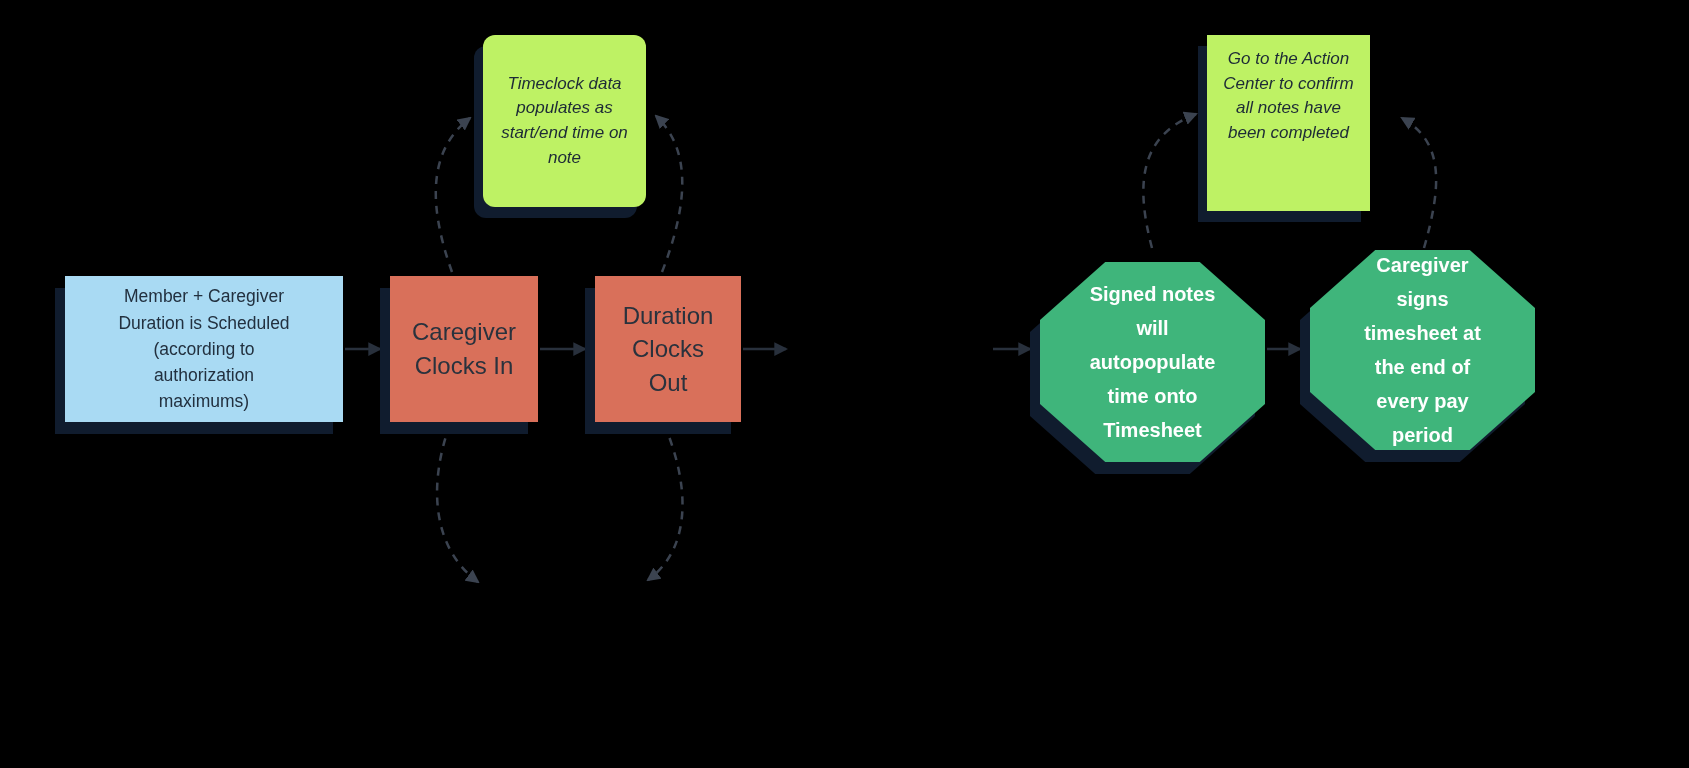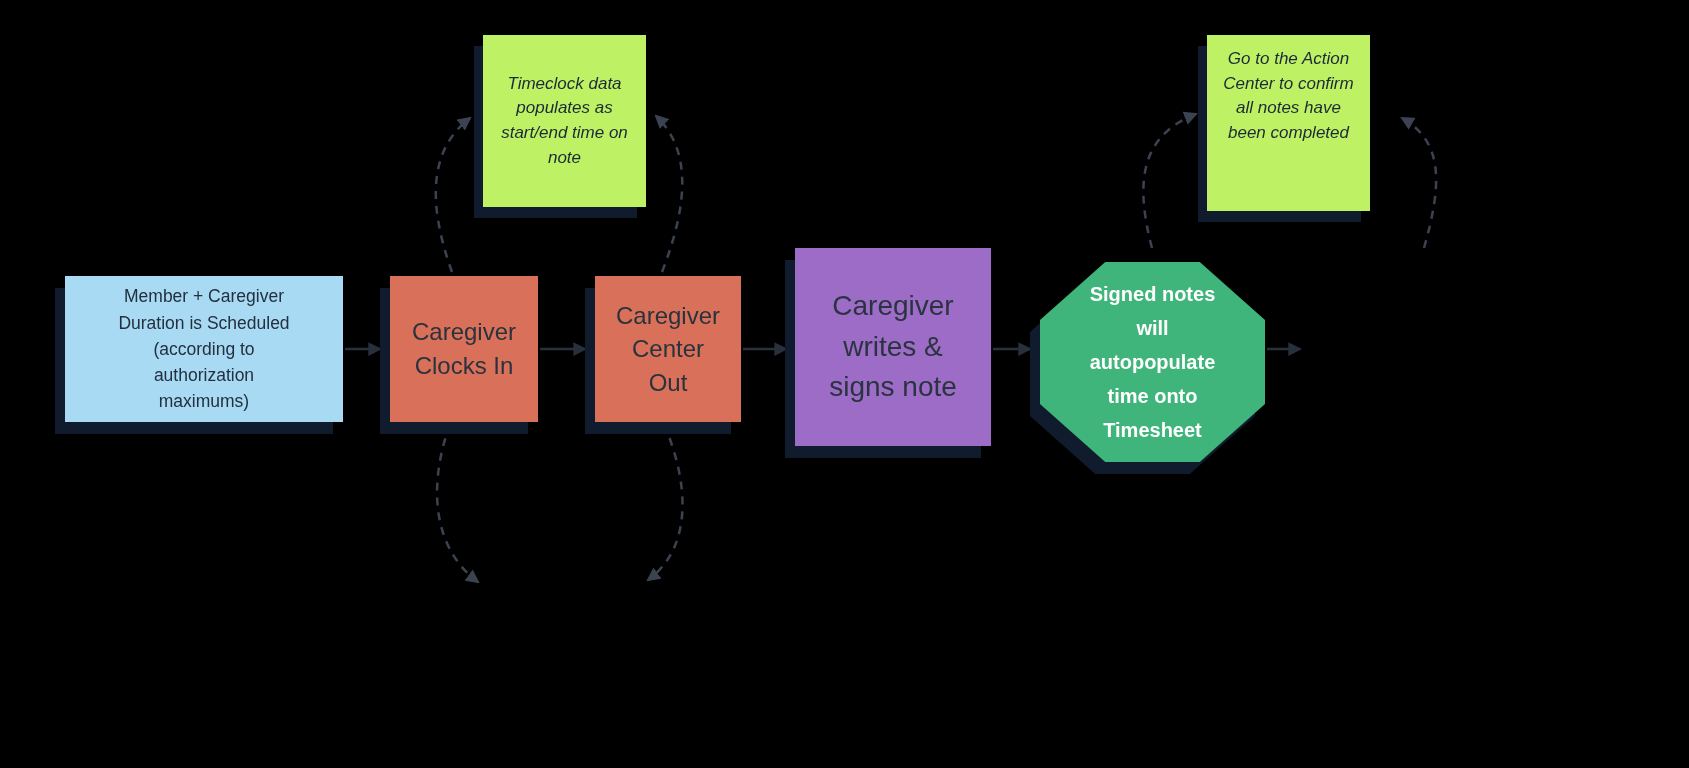--- a/index.html
+++ b/index.html
@@ -33,21 +33,21 @@
   .octagon{
     width:225px;height:200px;display:flex;align-items:center;justify-content:center;
     text-align:center;box-sizing:border-box;background:#3fb57b;color:#ffffff;
     font-weight:bold;font-size:20px;line-height:1.7;padding:14px 38px;
     clip-path:polygon(29% 0,71% 0,100% 29%,100% 71%,71% 100%,29% 100%,0 71%,0 29%);
   }
   .sticky{
     background:#bef264;color:#1d2a36;font-style:italic;font-size:17px;line-height:1.45;
     box-shadow:-9px 11px 0 #101c2e;
   }
-  .sticky.note-top{left:483px;top:35px;width:163px;height:172px;padding:32px 12px;}
+  .sticky.note-top{left:483px;top:35px;width:163px;height:172px;padding:32px 12px;border-radius:12px;}
   .sticky.note-bottom{left:490px;top:514px;width:147px;height:143px;padding:12px 10px;}
   .sticky.note-right{left:1207px;top:35px;width:163px;height:176px;padding:12px 10px;align-items:flex-start;}
   svg.overlay{position:absolute;left:0;top:0;width:1689px;height:768px;pointer-events:none;}
   svg.overlay .solid{stroke:#28303c;stroke-width:2.5;fill:none;}
   svg.overlay .dashed{stroke:#3b4350;stroke-width:2.5;fill:none;stroke-dasharray:8 7;}
 </style>
 </head>
 <body>
 
 <div class="canvas">
@@ -78,33 +78,35 @@
 
   <div class="shape rect-orange clock-in">
     <span>Caregiver Clocks In</span>
   </div>
 
   <div class="shape rect-blue">
     <span>Member + Caregiver Duration is Scheduled (according to authorization maximums)</span>
   </div>
 
   <div class="shape rect-orange clock-out">
-    <span>Caregiver Center Out</span>
+    <span>Duration Clocks Out</span>
   </div>
 
-  <div class="shape rect-purple">
-    <span>Caregiver writes &amp; signs note</span>
-  </div>
 
   <div class="oct-wrap oct1">
     <div class="octagon">
       <span>Signed notes will autopopulate time onto Timesheet</span>
     </div>
   </div>
 
+  <div class="oct-wrap oct2">
+    <div class="octagon">
+      <span>Caregiver signs timesheet at the end of every pay period</span>
+    </div>
+  </div>
 
   <div class="shape sticky note-top">
     <span>Timeclock data populates as start/end time on note</span>
   </div>
 
 
   <div class="shape sticky note-right">
     <span>Go to the Action Center to confirm all notes have been completed</span>
   </div>
 

